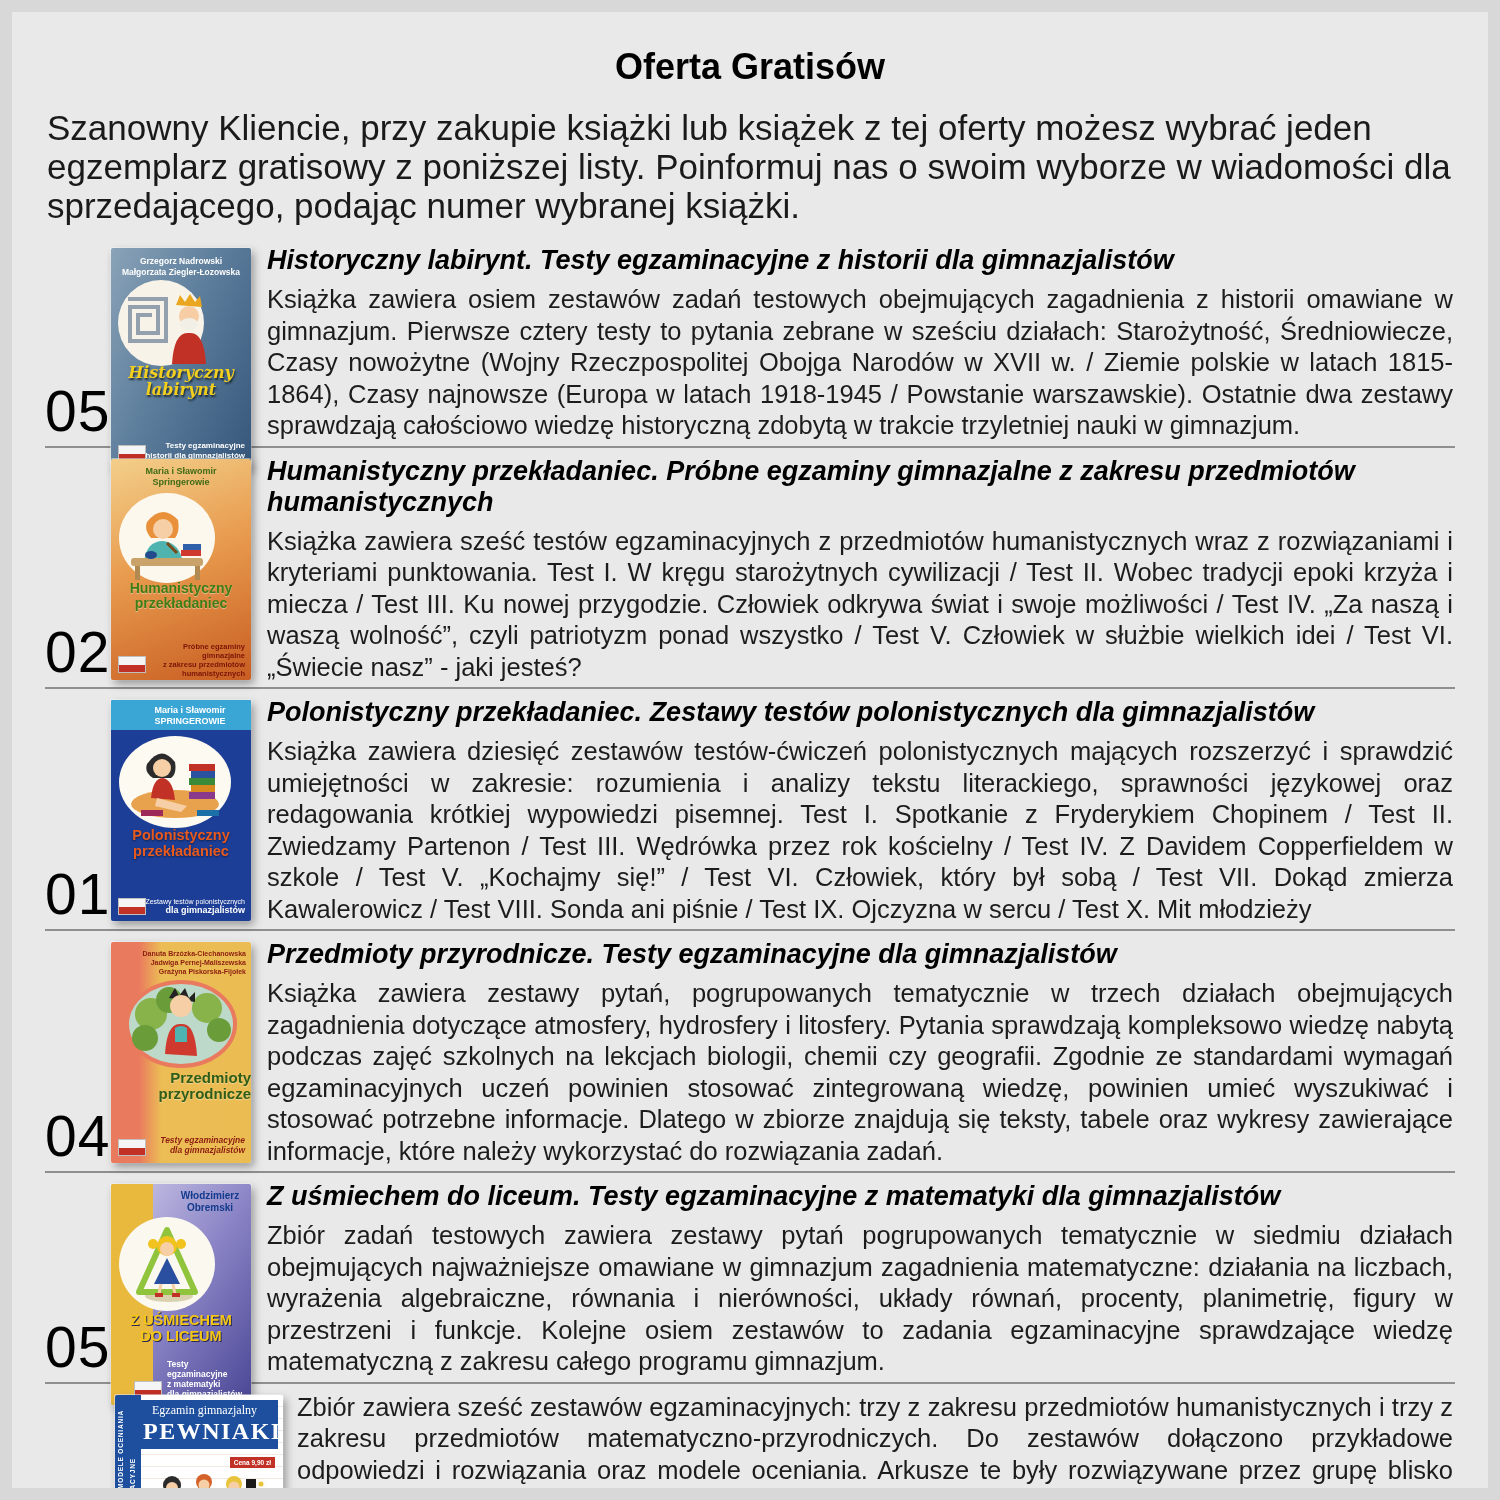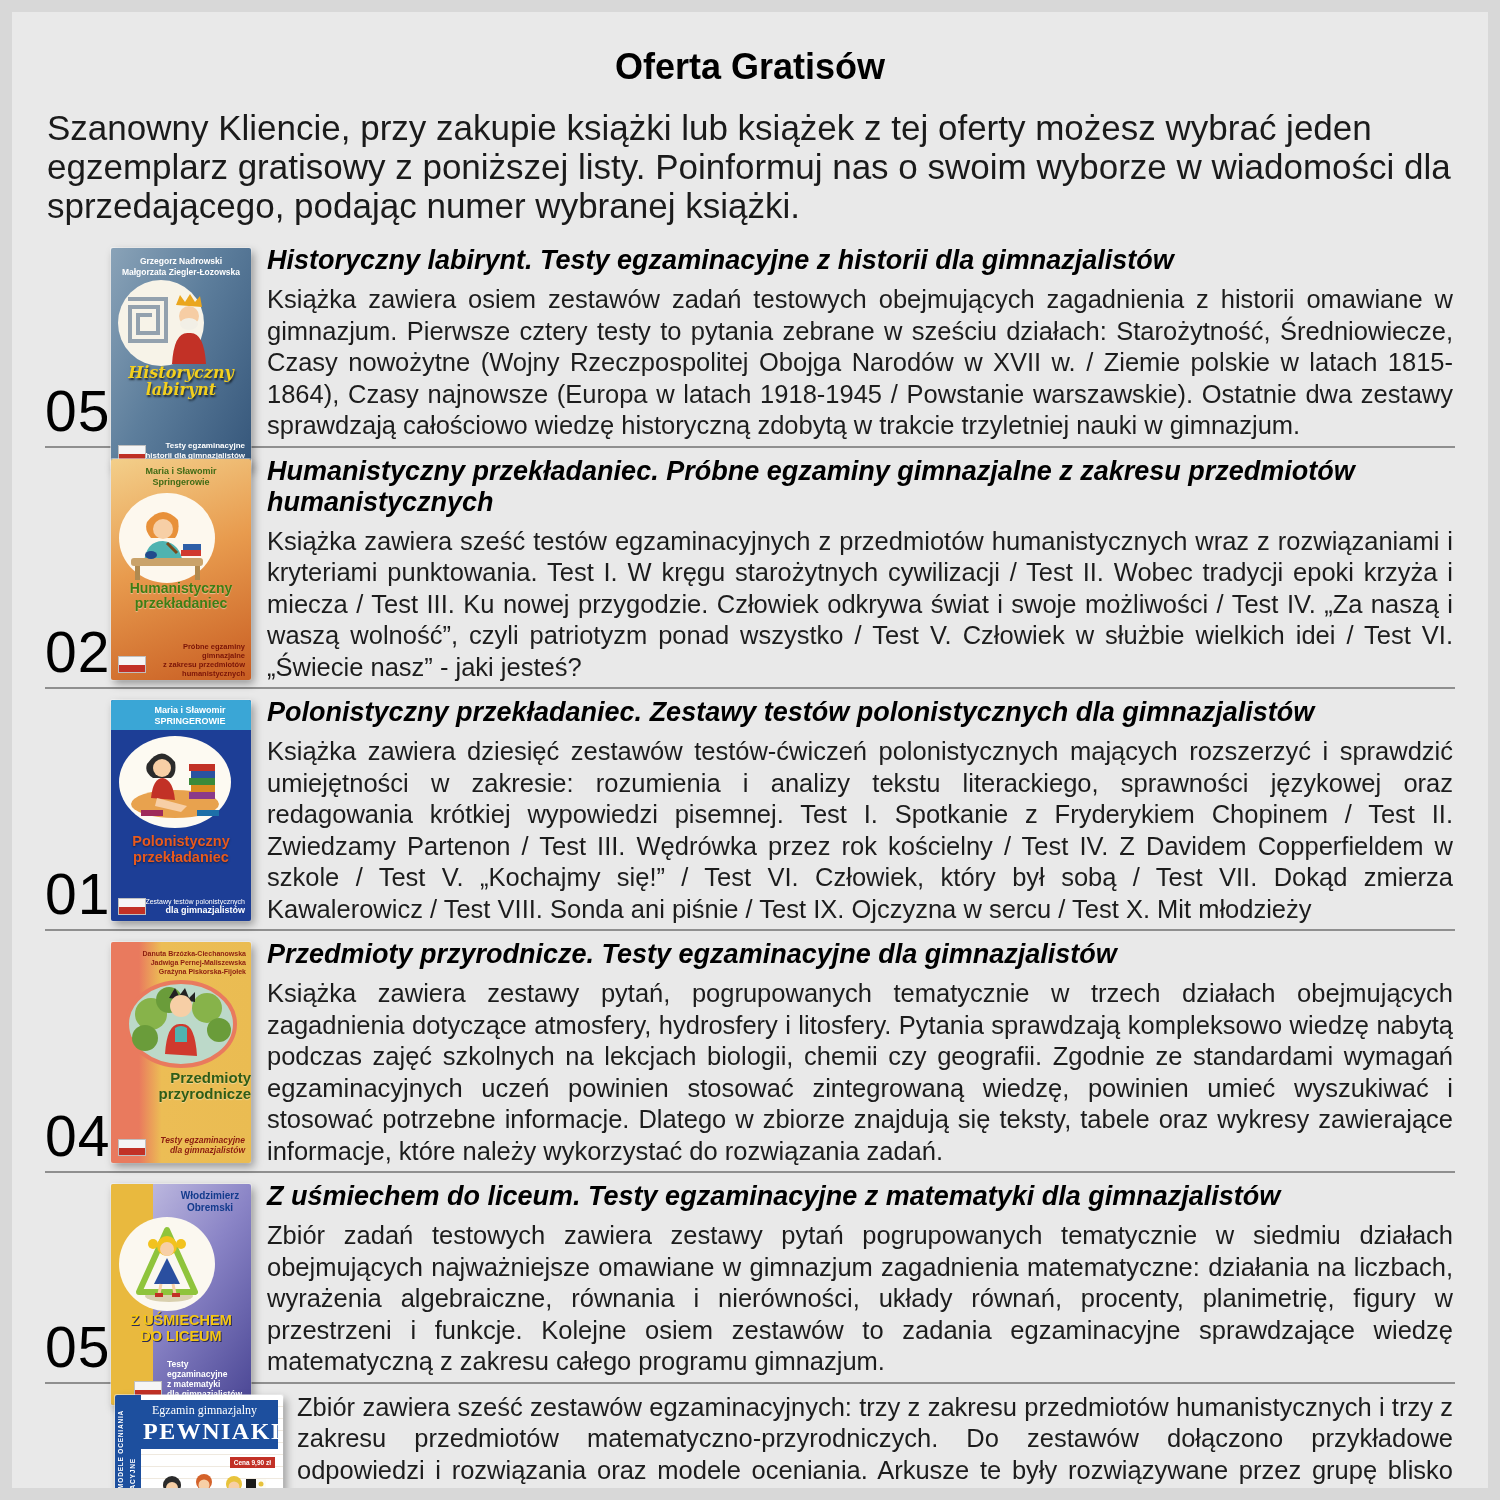--- a/index.html
+++ b/index.html
@@ -87,21 +87,21 @@
   .c2-sub { bottom:2px; right:6px; text-align:right;
     color:#7a1408; font-weight:700; font-size:7.5px; line-height:9px;margin-left:32px; }
   .c2-logo { left:8px; bottom:8px; }
 
   
   .cover3 { background:#1d3e96; }
   .c3-band { top:0; left:0; width:100%; height:30px; background:#3aa6d6; }
   .c3-authors { top:5px; left:0; width:100%; text-align:center; padding-left:18px;
     color:#fff; font-weight:700; font-size:9px; line-height:11px; }
   .c3-illus { left:6px; top:34px; }
-  .c3-title { top:134px; left:0; width:100%; text-align:center;
+  .c3-title { top:128px; left:0; width:100%; text-align:center;
     color:#e85a1e; font-weight:800; font-size:14.5px; line-height:15.5px;
     text-shadow:0 1px 2px rgba(0,0,0,0.5); }
   .c3-sub { bottom:6px; right:6px; text-align:right;
     color:#fff; font-size:7px; line-height:9px; font-weight:400; }
   .c3-sub b { display:block; position:static; font-size:9px; font-weight:700; }
   .c3-logo { left:8px; bottom:7px; }
 
   
   .cover4 { background:linear-gradient(90deg,#e97a5e 0%,#e97a5e 20%,#ecbd55 36%,#eabc52 100%); }
   .c4-authors { top:7px; right:5px; text-align:right;

